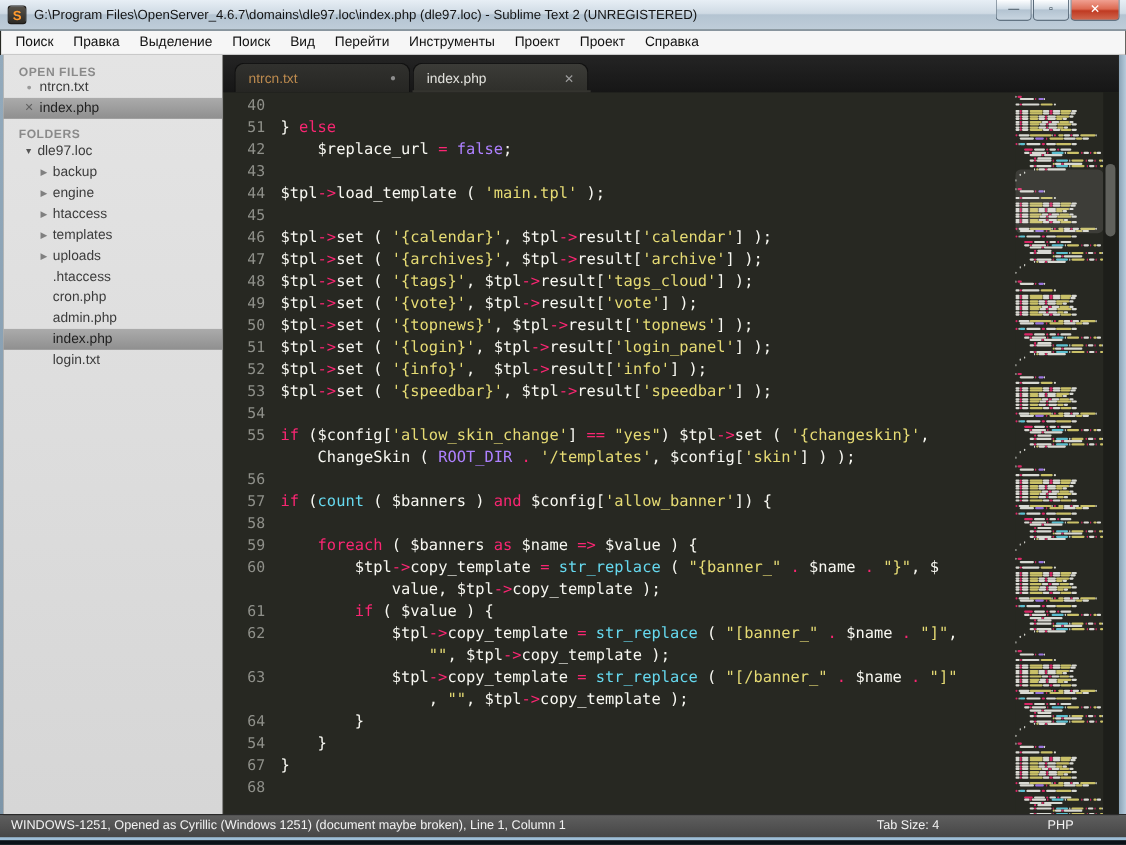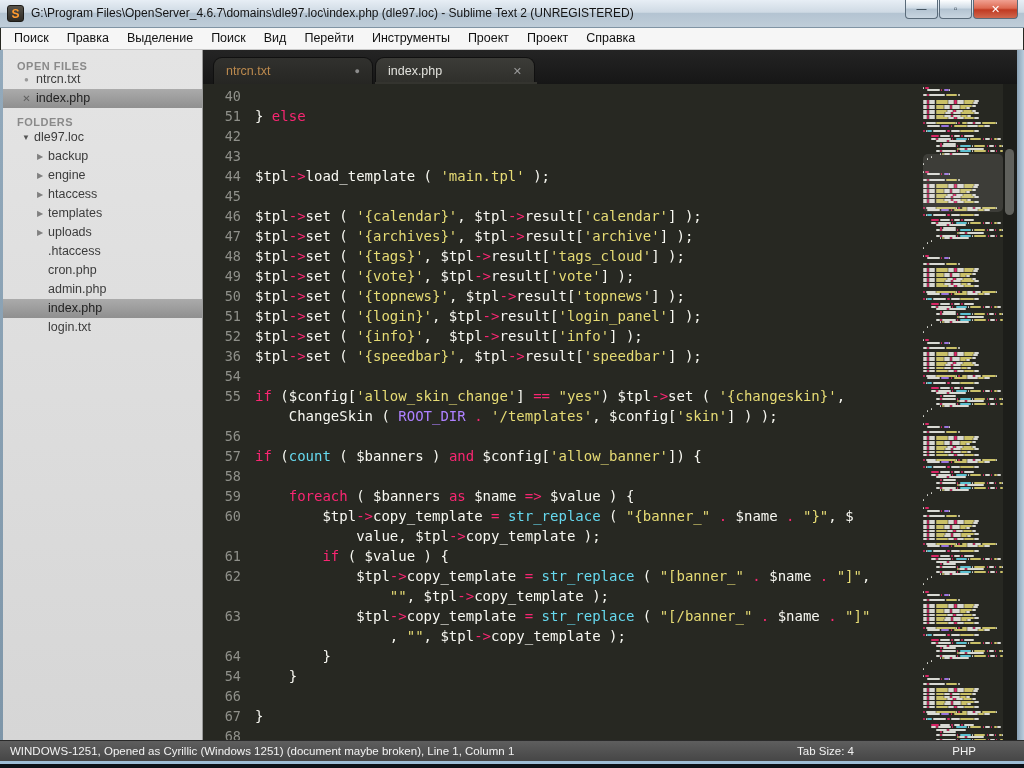--- a/index.html
+++ b/index.html
@@ -180,49 +180,48 @@
         </div>
         <div class="tab active">
           <span class="tab-label">index.php</span>
           <span class="tab-ind x">✕</span>
         </div>
       </div>
     <div class="tab-join"></div>
     <div class="code-area">
         <div class="code-row"><span class="lnum">40</span><span class="ltext"></span></div>
         <div class="code-row"><span class="lnum">51</span><span class="ltext"><span class="tw">} </span><span class="tp">else</span></span></div>
-        <div class="code-row"><span class="lnum">42</span></div>
+        <div class="code-row"><span class="lnum">42</span><span class="ltext"><span class="tw">    $replace_url </span><span class="tp">=</span><span class="tw"> </span><span class="tu">false</span><span class="tw">;</span></span></div>
         <div class="code-row"><span class="lnum">43</span><span class="ltext"></span></div>
         <div class="code-row"><span class="lnum">44</span><span class="ltext"><span class="tw">$tpl</span><span class="tp">-&gt;</span><span class="tw">load_template ( </span><span class="ty">'main.tpl'</span><span class="tw"> );</span></span></div>
         <div class="code-row"><span class="lnum">45</span><span class="ltext"></span></div>
         <div class="code-row"><span class="lnum">46</span><span class="ltext"><span class="tw">$tpl</span><span class="tp">-&gt;</span><span class="tw">set ( </span><span class="ty">'{calendar}'</span><span class="tw">, $tpl</span><span class="tp">-&gt;</span><span class="tw">result[</span><span class="ty">'calendar'</span><span class="tw">] );</span></span></div>
         <div class="code-row"><span class="lnum">47</span><span class="ltext"><span class="tw">$tpl</span><span class="tp">-&gt;</span><span class="tw">set ( </span><span class="ty">'{archives}'</span><span class="tw">, $tpl</span><span class="tp">-&gt;</span><span class="tw">result[</span><span class="ty">'archive'</span><span class="tw">] );</span></span></div>
         <div class="code-row"><span class="lnum">48</span><span class="ltext"><span class="tw">$tpl</span><span class="tp">-&gt;</span><span class="tw">set ( </span><span class="ty">'{tags}'</span><span class="tw">, $tpl</span><span class="tp">-&gt;</span><span class="tw">result[</span><span class="ty">'tags_cloud'</span><span class="tw">] );</span></span></div>
         <div class="code-row"><span class="lnum">49</span><span class="ltext"><span class="tw">$tpl</span><span class="tp">-&gt;</span><span class="tw">set ( </span><span class="ty">'{vote}'</span><span class="tw">, $tpl</span><span class="tp">-&gt;</span><span class="tw">result[</span><span class="ty">'vote'</span><span class="tw">] );</span></span></div>
         <div class="code-row"><span class="lnum">50</span><span class="ltext"><span class="tw">$tpl</span><span class="tp">-&gt;</span><span class="tw">set ( </span><span class="ty">'{topnews}'</span><span class="tw">, $tpl</span><span class="tp">-&gt;</span><span class="tw">result[</span><span class="ty">'topnews'</span><span class="tw">] );</span></span></div>
         <div class="code-row"><span class="lnum">51</span><span class="ltext"><span class="tw">$tpl</span><span class="tp">-&gt;</span><span class="tw">set ( </span><span class="ty">'{login}'</span><span class="tw">, $tpl</span><span class="tp">-&gt;</span><span class="tw">result[</span><span class="ty">'login_panel'</span><span class="tw">] );</span></span></div>
         <div class="code-row"><span class="lnum">52</span><span class="ltext"><span class="tw">$tpl</span><span class="tp">-&gt;</span><span class="tw">set ( </span><span class="ty">'{info}'</span><span class="tw">,  $tpl</span><span class="tp">-&gt;</span><span class="tw">result[</span><span class="ty">'info'</span><span class="tw">] );</span></span></div>
-        <div class="code-row"><span class="lnum">36</span><span class="ltext"><span class="tw">$tpl</span><span class="tp">-&gt;</span><span class="tw">set ( </span><span class="ty">'{speedbar}'</span><span class="tw">, $tpl</span><span class="tp">-&gt;</span><span class="tw">result[</span><span class="ty">'speedbar'</span><span class="tw">] );</span></span></div>
+        <div class="code-row"><span class="lnum">53</span><span class="ltext"><span class="tw">$tpl</span><span class="tp">-&gt;</span><span class="tw">set ( </span><span class="ty">'{speedbar}'</span><span class="tw">, $tpl</span><span class="tp">-&gt;</span><span class="tw">result[</span><span class="ty">'speedbar'</span><span class="tw">] );</span></span></div>
         <div class="code-row"><span class="lnum">54</span><span class="ltext"></span></div>
         <div class="code-row"><span class="lnum">55</span><span class="ltext"><span class="tp">if</span><span class="tw"> ($config[</span><span class="ty">'allow_skin_change'</span><span class="tw">] </span><span class="tp">==</span><span class="tw"> </span><span class="ty">"yes"</span><span class="tw">) $tpl</span><span class="tp">-&gt;</span><span class="tw">set ( </span><span class="ty">'{changeskin}'</span><span class="tw">,</span></span></div>
         <div class="code-row"><span class="lnum"></span><span class="ltext"><span class="tw">    ChangeSkin ( </span><span class="tu">ROOT_DIR</span><span class="tw"> </span><span class="tp">.</span><span class="tw"> </span><span class="ty">'/templates'</span><span class="tw">, $config[</span><span class="ty">'skin'</span><span class="tw">] ) );</span></span></div>
         <div class="code-row"><span class="lnum">56</span><span class="ltext"></span></div>
         <div class="code-row"><span class="lnum">57</span><span class="ltext"><span class="tp">if</span><span class="tw"> (</span><span class="tb">count</span><span class="tw"> ( $banners ) </span><span class="tp">and</span><span class="tw"> $config[</span><span class="ty">'allow_banner'</span><span class="tw">]) {</span></span></div>
         <div class="code-row"><span class="lnum">58</span><span class="ltext"></span></div>
         <div class="code-row"><span class="lnum">59</span><span class="ltext"><span class="tw">    </span><span class="tp">foreach</span><span class="tw"> ( $banners </span><span class="tp">as</span><span class="tw"> $name </span><span class="tp">=&gt;</span><span class="tw"> $value ) {</span></span></div>
         <div class="code-row"><span class="lnum">60</span><span class="ltext"><span class="tw">        $tpl</span><span class="tp">-&gt;</span><span class="tw">copy_template </span><span class="tp">=</span><span class="tw"> </span><span class="tb">str_replace</span><span class="tw"> ( </span><span class="ty">"{banner_"</span><span class="tw"> </span><span class="tp">.</span><span class="tw"> $name </span><span class="tp">.</span><span class="tw"> </span><span class="ty">"}"</span><span class="tw">, $</span></span></div>
         <div class="code-row"><span class="lnum"></span><span class="ltext"><span class="tw">            value, $tpl</span><span class="tp">-&gt;</span><span class="tw">copy_template );</span></span></div>
         <div class="code-row"><span class="lnum">61</span><span class="ltext"><span class="tw">        </span><span class="tp">if</span><span class="tw"> ( $value ) {</span></span></div>
         <div class="code-row"><span class="lnum">62</span><span class="ltext"><span class="tw">            $tpl</span><span class="tp">-&gt;</span><span class="tw">copy_template </span><span class="tp">=</span><span class="tw"> </span><span class="tb">str_replace</span><span class="tw"> ( </span><span class="ty">"[banner_"</span><span class="tw"> </span><span class="tp">.</span><span class="tw"> $name </span><span class="tp">.</span><span class="tw"> </span><span class="ty">"]"</span><span class="tw">,</span></span></div>
         <div class="code-row"><span class="lnum"></span><span class="ltext"><span class="tw">                </span><span class="ty">""</span><span class="tw">, $tpl</span><span class="tp">-&gt;</span><span class="tw">copy_template );</span></span></div>
         <div class="code-row"><span class="lnum">63</span><span class="ltext"><span class="tw">            $tpl</span><span class="tp">-&gt;</span><span class="tw">copy_template </span><span class="tp">=</span><span class="tw"> </span><span class="tb">str_replace</span><span class="tw"> ( </span><span class="ty">"[/banner_"</span><span class="tw"> </span><span class="tp">.</span><span class="tw"> $name </span><span class="tp">.</span><span class="tw"> </span><span class="ty">"]"</span></span></div>
         <div class="code-row"><span class="lnum"></span><span class="ltext"><span class="tw">                , </span><span class="ty">""</span><span class="tw">, $tpl</span><span class="tp">-&gt;</span><span class="tw">copy_template );</span></span></div>
         <div class="code-row"><span class="lnum">64</span><span class="ltext"><span class="tw">        }</span></span></div>
         <div class="code-row"><span class="lnum">54</span><span class="ltext"><span class="tw">    }</span></span></div>
-        <div class="code-row"><span class="lnum">66</span><span class="ltext"></span></div>
         <div class="code-row"><span class="lnum">67</span><span class="ltext"><span class="tw">}</span></span></div>
         <div class="code-row"><span class="lnum">68</span><span class="ltext"></span></div>
       </div>
     <div class="minimap">
       <div>
           <div class="mm-line"></div>
           <div class="mm-line">
             <span class="mm-seg" style="width: 1.05px; background: rgb(248, 248, 242);"></span>
             <span class="mm-sp" style="width: 1.05px;"></span>
             <span class="mm-seg" style="width: 4.2px; background: rgb(249, 38, 114);"></span>

